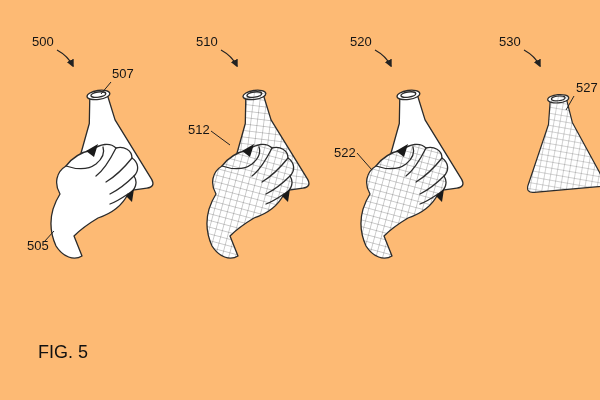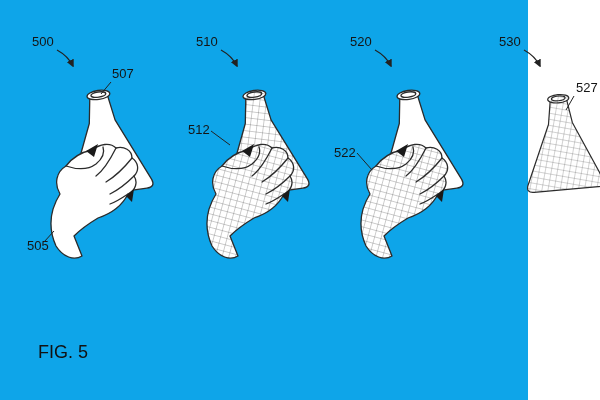--- a/index.html
+++ b/index.html
@@ -6,23 +6,23 @@
     margin: 0;
     padding: 0;
     background: #ffffff;
     width: 600px;
     height: 400px;
     overflow: hidden;
     font-family: "Liberation Sans", sans-serif;
   }
   .stage {
     position: relative;
-    width: 528px;
+    width: 600px;
     height: 400px;
-    background: #0ea5e9;
+    background: #fdba74;
   }
   svg { display: block; }
   .ink {
     stroke: #2b2b2b;
     stroke-width: 1.3;
     stroke-linejoin: round;
     stroke-linecap: round;
   }
   .label {
     font-family: "Liberation Sans", sans-serif;

